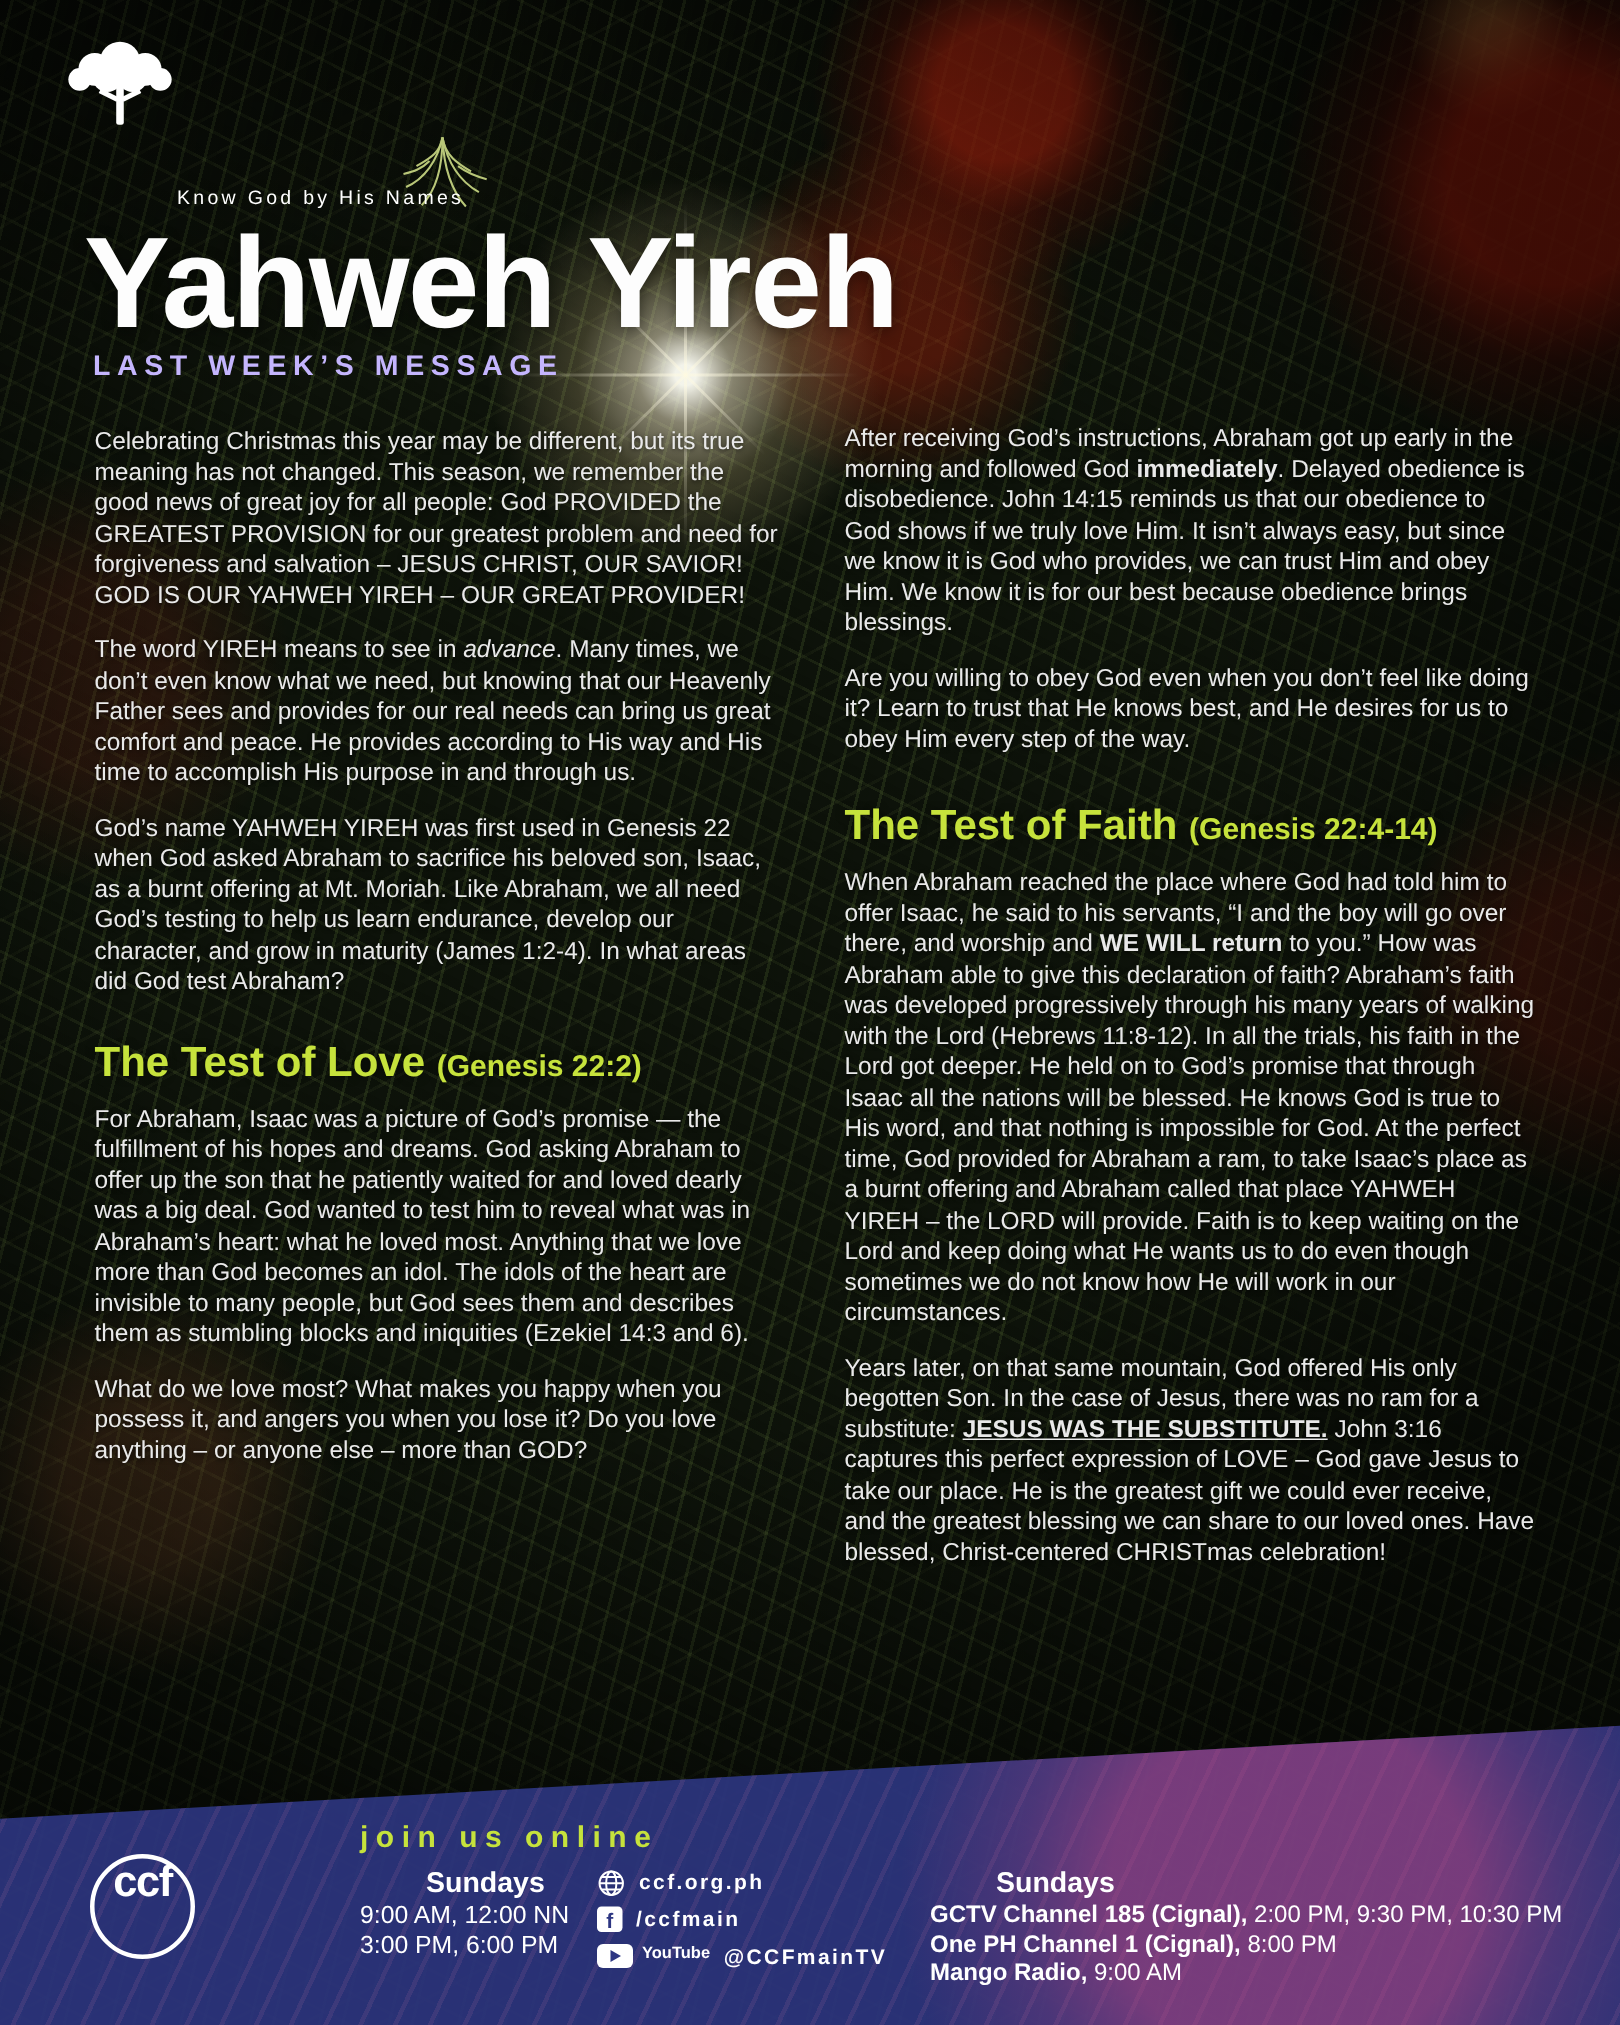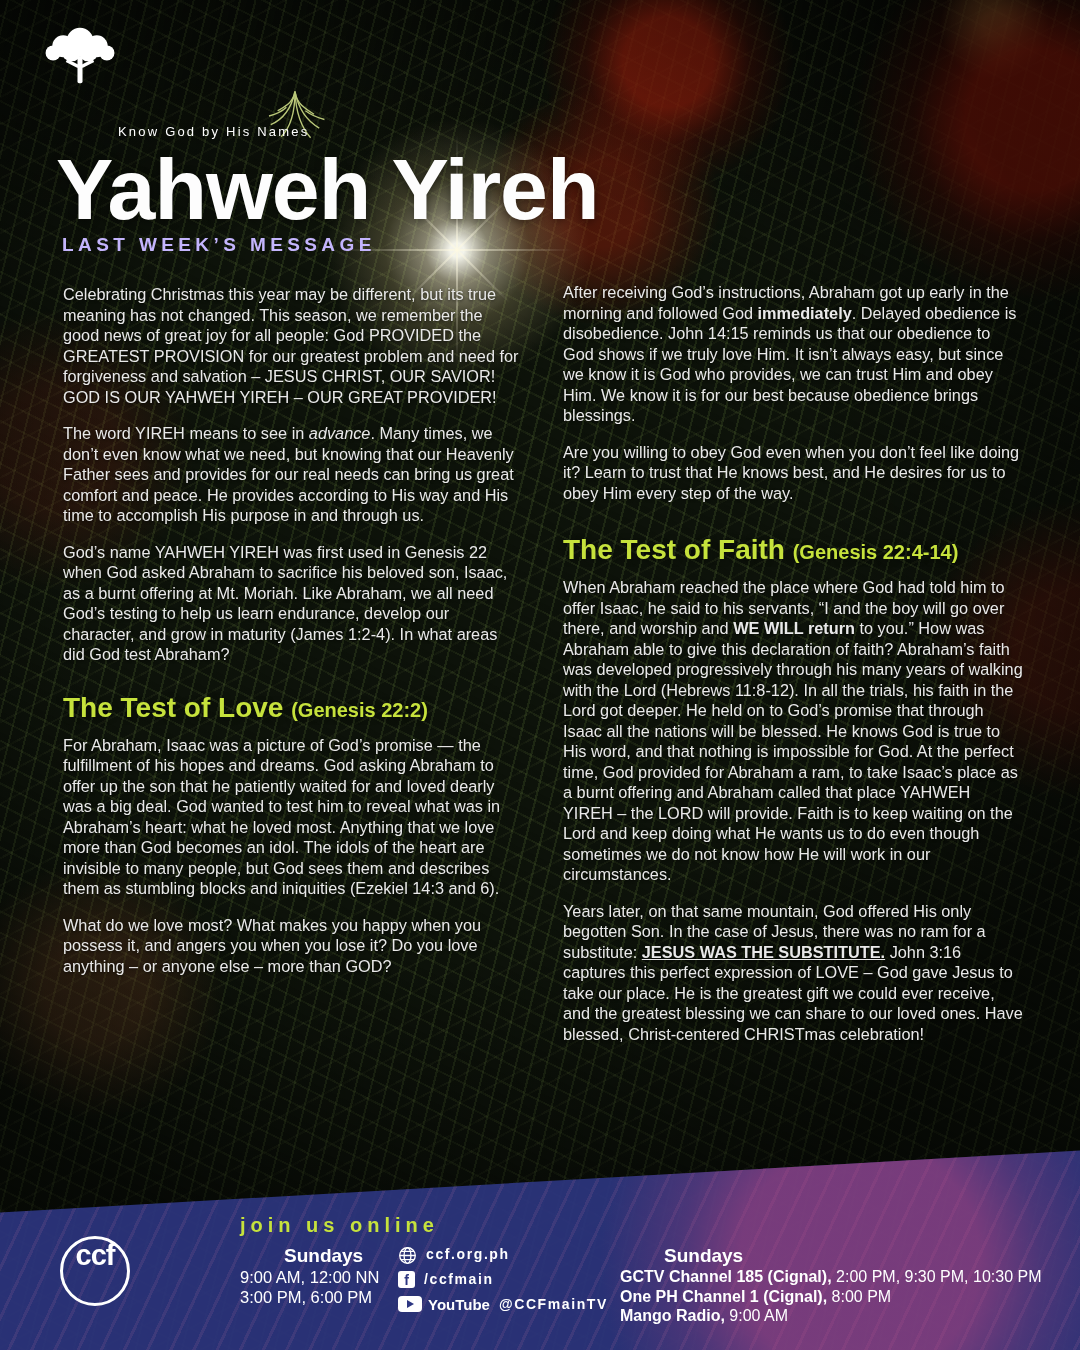--- a/index.html
+++ b/index.html
@@ -63,21 +63,21 @@
   .oh{left:240px;top:74px;} .bh{left:620px;top:74px;}
   .f-day{font-size:19px;font-weight:bold;line-height:23px;margin-left:44px;}
   .online-body{position:absolute;left:240px;top:104px;font-size:16.5px;line-height:20px;}
   .links{position:absolute;left:398px;top:106px;}
   .link-row{display:flex;height:19px;margin-bottom:6px;}
   .link-label{font-size:14px;font-weight:bold;letter-spacing:1.6px;margin-left:9px;white-space:nowrap;}
   .fb{width:17px;height:17px;background:#fff;color:#2d3682;border-radius:3px;font-weight:bold;font-size:14px;
       display:flex;align-items:flex-end;justify-content:center;line-height:15px;}
   .yt{width:24px;height:16px;background:#fff;border-radius:4px;display:flex;align-items:center;justify-content:center;}
   .yt::after{content:"";width:0;height:0;border-left:7px solid #2d3682;border-top:4.5px solid transparent;border-bottom:4.5px solid transparent;}
-  .yt-word{font-weight:bold;font-size:15px;margin-left:6px;letter-spacing:0;}
+  .yt-word{font-weight:bold;font-size:11px;margin-left:6px;letter-spacing:0;}
   .broadcast-body{position:absolute;left:620px;top:104px;font-size:16px;line-height:19.5px;white-space:nowrap;}
 </style>
 </head>
 <body>
 
 <div class="page">
   <div class="bg"></div>
   <div class="ray"></div>
   <div class="ray r90"></div>
   <div class="ray r45"></div>

